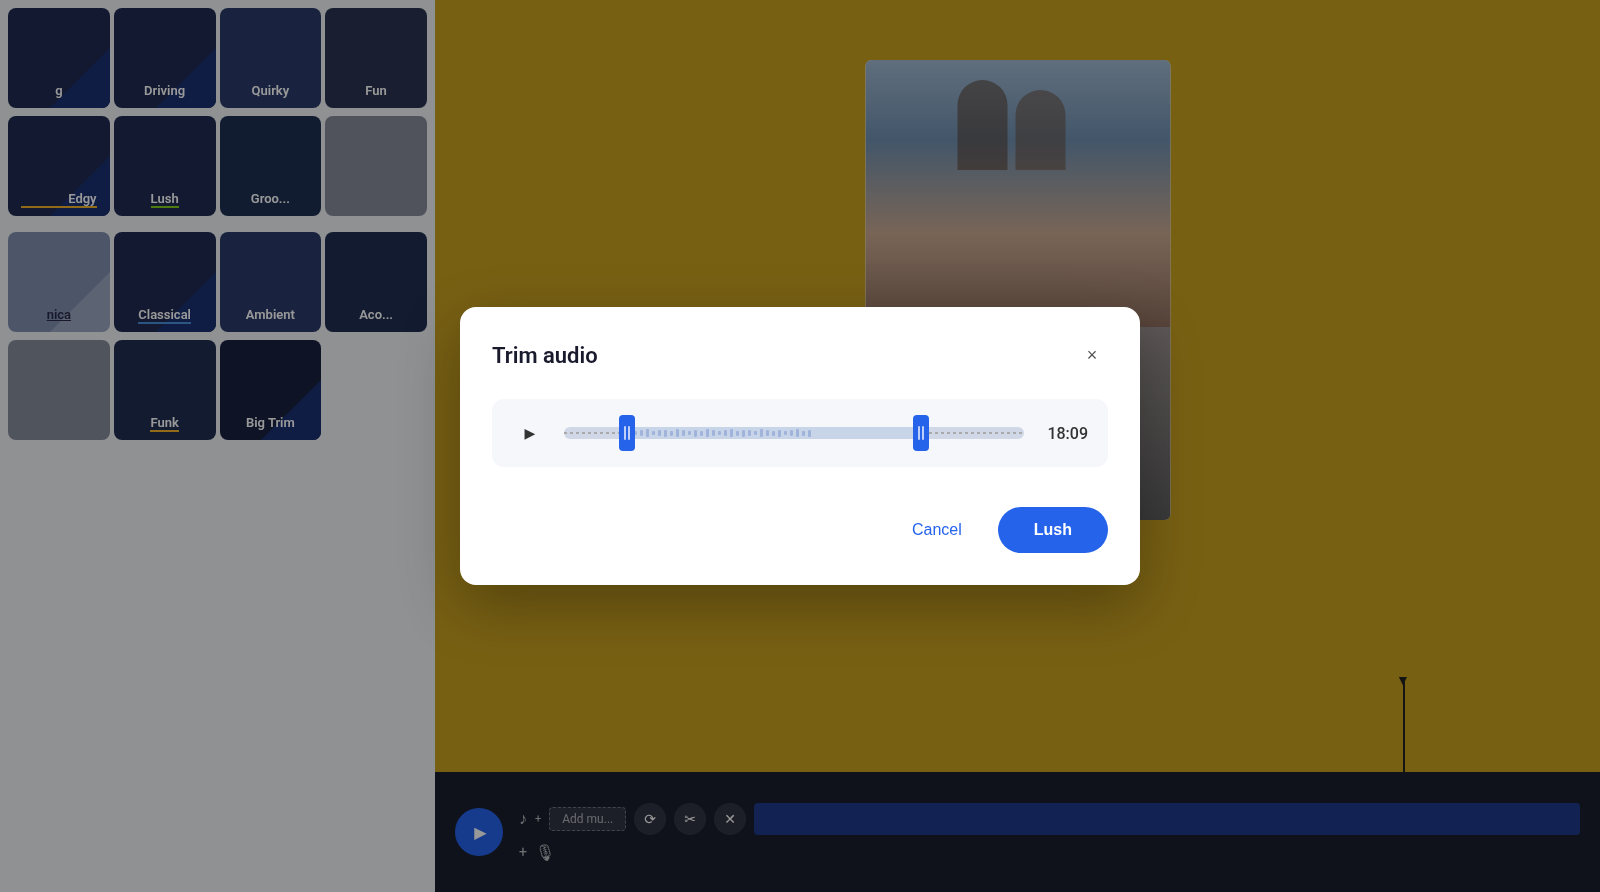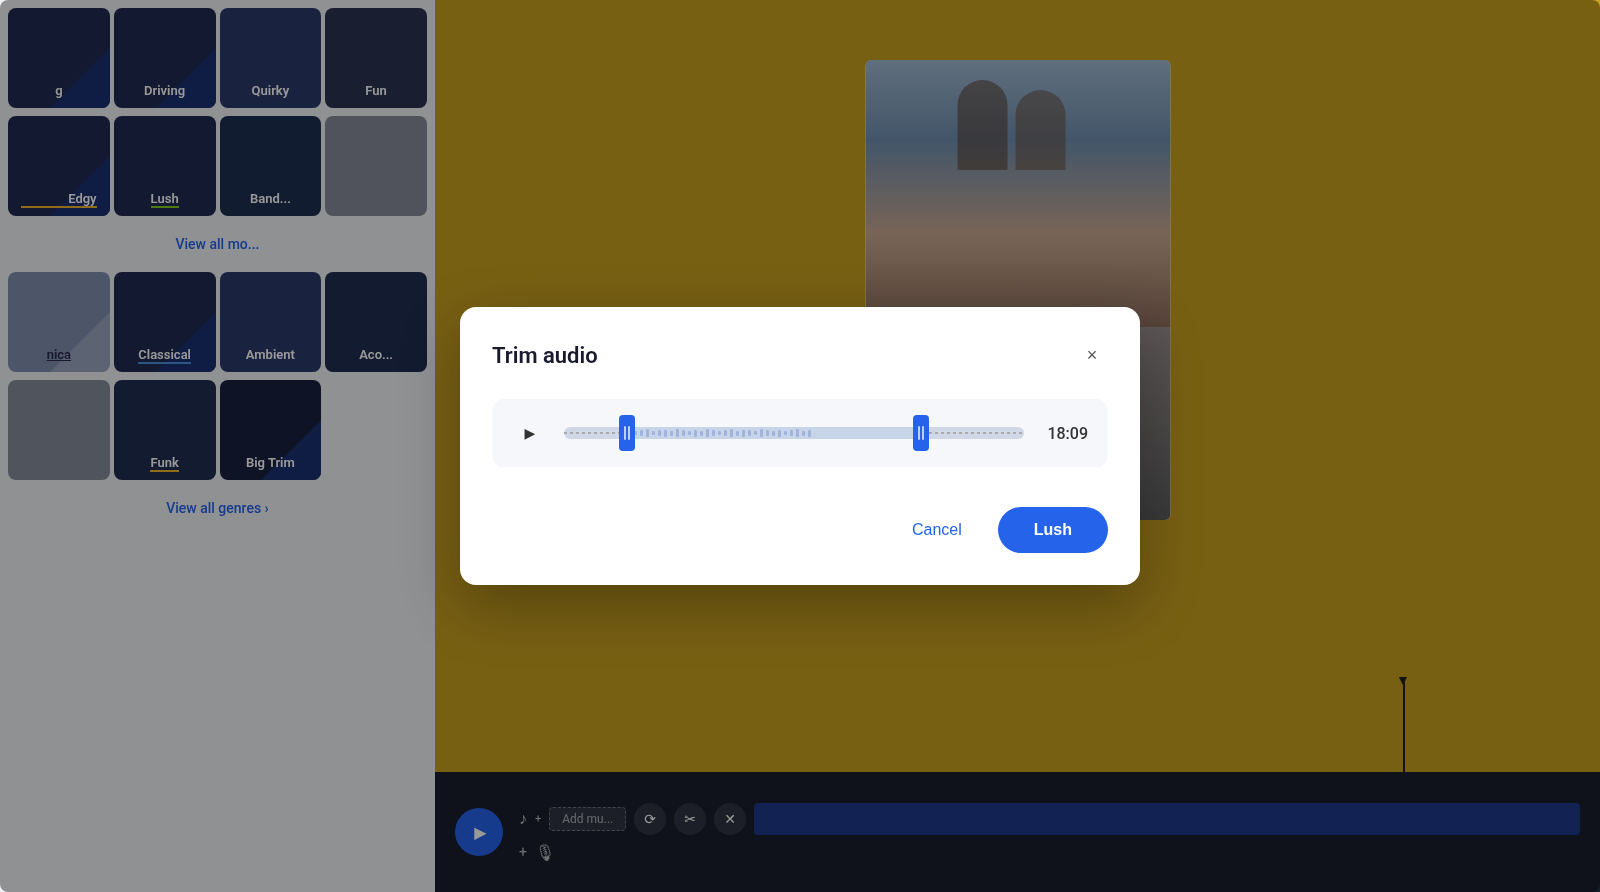--- a/index.html
+++ b/index.html
@@ -106,21 +106,20 @@
 
     
     .modal-overlay {
       position: absolute;
       top: 0; left: 0; right: 0; bottom: 0;
       background: rgba(0,0,0,0.4);
       z-index: 100;
       display: flex;
       align-items: center;
       justify-content: center;
-      border-radius: 8px;
     }
 
     
     .modal {
       background: #fff;
       border-radius: 16px;
       width: 680px;
       padding: 32px;
       position: relative;
       box-shadow: 0 20px 60px rgba(0,0,0,0.3);
@@ -392,28 +391,25 @@
       <span class="tile-label">
         <span style="border-bottom: 2px solid #f0b429; padding-left: 47px;">Edgy</span>
       </span>
     </div>
     <div class="tile tile-dark">
       <span class="tile-label">
         <span style="border-bottom: 2px solid #84cc16;">Lush</span>
       </span>
     </div>
     <div class="tile" style="background:#1e3050;">
-      <span class="tile-label">Band...</span>
+      <span class="tile-label">Groo...</span>
     </div>
     <div class="tile" style="background:#1a2040; opacity:0.5;"></div>
   </div>
 
-  <div class="view-all-link">
-    <span>View all mo...</span>
-  </div>
 
   <div style="display:grid; grid-template-columns: repeat(4,1fr); gap:4px; padding: 8px;">
     <div class="tile tile-light">
       <span class="tile-label tile-label-dark">nica</span>
       <div class="tile-triangle tile-triangle-gray"></div>
     </div>
     <div class="tile tile-dark">
       <div class="tile-triangle tile-triangle-blue"></div>
       <span class="tile-label">
         <span style="border-bottom: 2px solid #4a90d9;">Classical</span>
@@ -433,24 +429,20 @@
       <span class="tile-label">
         <span style="border-bottom: 2px solid #f0b429;">Funk</span>
       </span>
     </div>
     <div class="tile" style="background:#1a2040;">
       <div class="tile-triangle tile-triangle-blue"></div>
       <span class="tile-label">Big Trim</span>
     </div>
   </div>
 
-  <div class="view-all-link">
-    <span>View all genres</span>
-    <span>›</span>
-  </div>
 </div>
 
 <div class="right-panel">
 
   <div style="position:absolute; top:0; left:0; right:0; height:660px; background:#c8a020;">
 
     <div style="position:absolute; top:60px; left:50%; transform:translateX(-50%); width:305px; height:460px; background:#fff; border-radius:6px; overflow:hidden;">
 
       <div style="width:100%; height:58%; background: linear-gradient(180deg, #a0b8d0 0%, #7090b0 30%, #c8a890 65%, #907060 100%); position:relative; overflow:hidden;">
 

